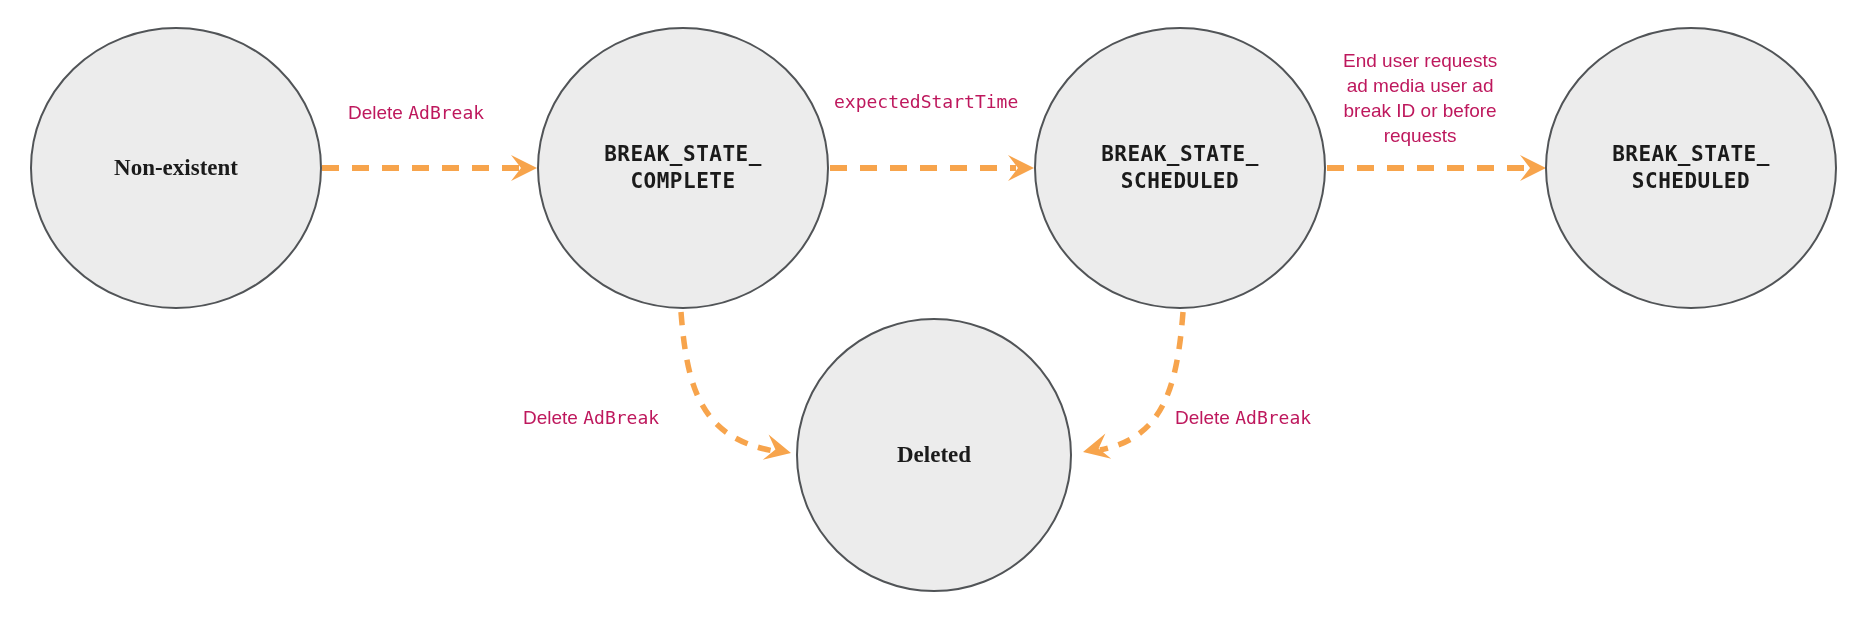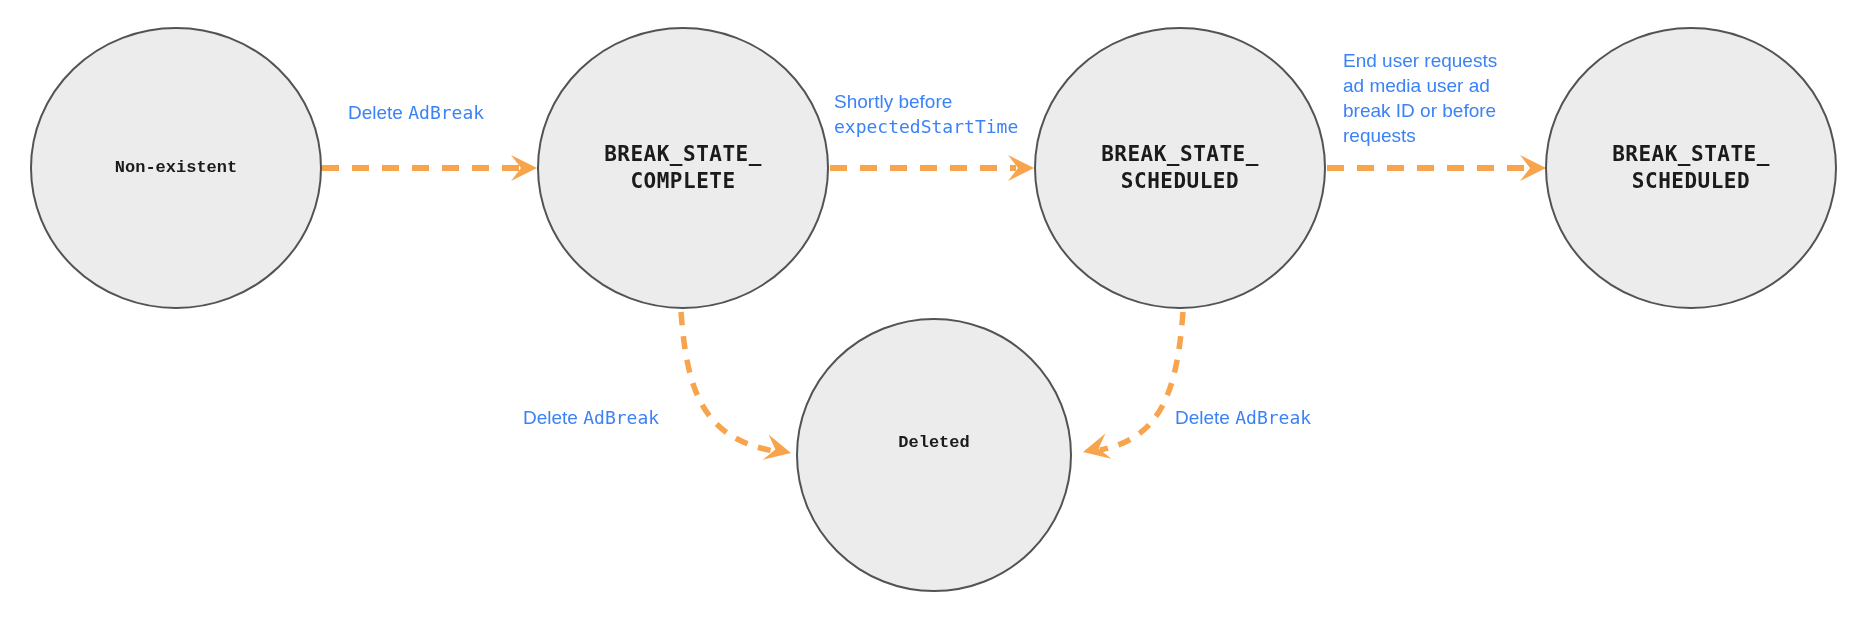--- a/index.html
+++ b/index.html
@@ -15,38 +15,39 @@
   .edge.curved{stroke-width:5.5;stroke-dasharray:13 11;}
   .node-circle{stroke-width:2;}
   .node-label{
     position:absolute;
     transform:translate(-50%,-50%);
     text-align:center;
     color:#1b1b1b;
     white-space:nowrap;
   }
   .node-label.sans{
-    font-family:Liberation Mono, monospace;
+    font-family:Liberation Serif, serif;
     font-weight:bold;
-    font-size:17px;
+    font-size:23px;
     line-height:28px;
   }
   .node-label.mono{
     font-family:"DejaVu Sans Mono",monospace;
     font-weight:bold;
     font-size:21px;
     line-height:27px;
     letter-spacing:0.5px;
   }
   .lbl{
     position:absolute;
-    color:#3b82f6;
+    color:#be185d;
     font-size:19px;
     line-height:25px;
     font-family:"Liberation Sans",sans-serif;
+    text-align:center;
   }
   .lbl-line{white-space:pre;}
   .lbl .mono{
     font-family:"DejaVu Sans Mono",monospace;
     font-size:18px;
   }
 </style>
 </head>
 <body>
 
@@ -76,28 +77,27 @@
       <div>COMPLETE</div>
     </div>
     <div class="node-label mono" style="left: 1180px; top: 168px;">
       <div>BREAK_STATE_</div>
       <div>SCHEDULED</div>
     </div>
     <div class="node-label mono" style="left: 1691px; top: 168px;">
       <div>BREAK_STATE_</div>
       <div>SCHEDULED</div>
     </div>
-    <div class="node-label sans" style="left: 934px; top: 443px;">
+    <div class="node-label sans" style="left: 934px; top: 455px;">
       <div>Deleted</div>
     </div>
     <div class="lbl" style="left: 348px; top: 100px;">
       <div class="lbl-line"><span>Delete </span><span class="mono">AdBreak</span></div>
     </div>
     <div class="lbl" style="left: 834px; top: 89px;">
-      <div class="lbl-line"><span>Shortly before</span></div>
       <div class="lbl-line"><span class="mono">expectedStartTime</span></div>
     </div>
     <div class="lbl" style="left: 1343px; top: 48px;">
       <div class="lbl-line"><span>End user requests</span></div>
       <div class="lbl-line"><span>ad media user ad</span></div>
       <div class="lbl-line"><span>break ID or before</span></div>
       <div class="lbl-line"><span>requests</span></div>
     </div>
     <div class="lbl" style="left: 523px; top: 405px;">
       <div class="lbl-line"><span>Delete </span><span class="mono">AdBreak</span></div>

